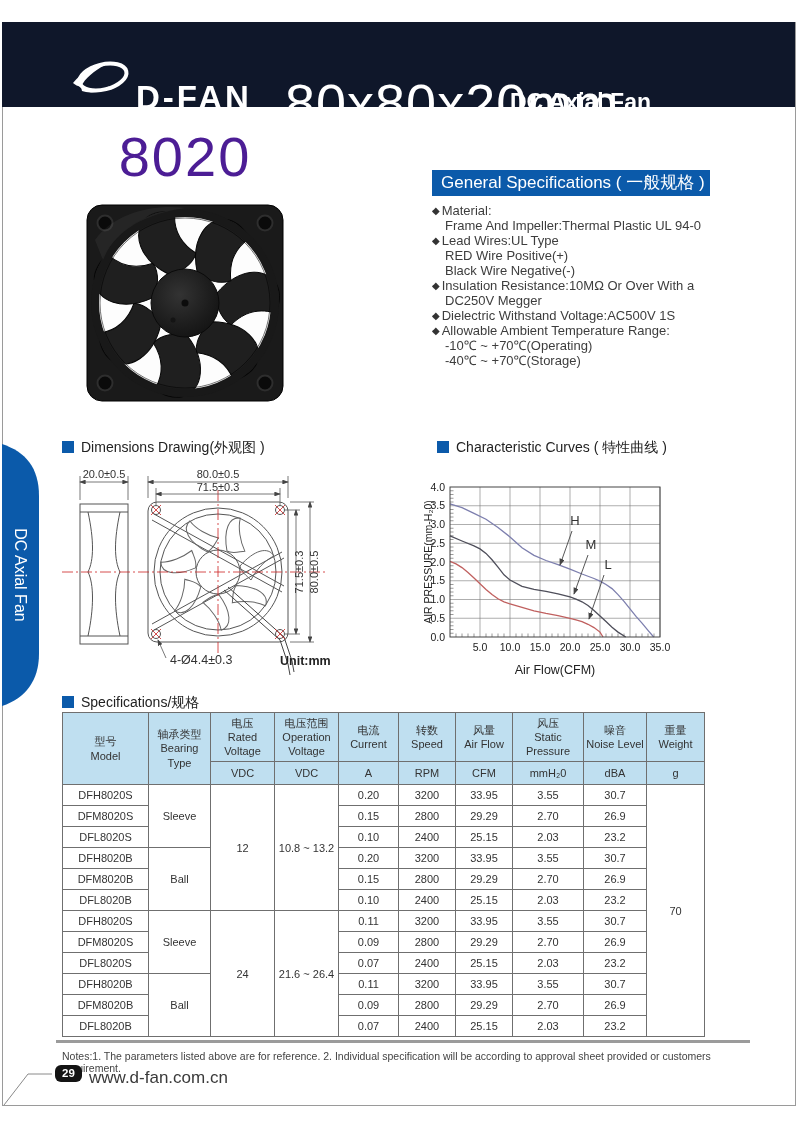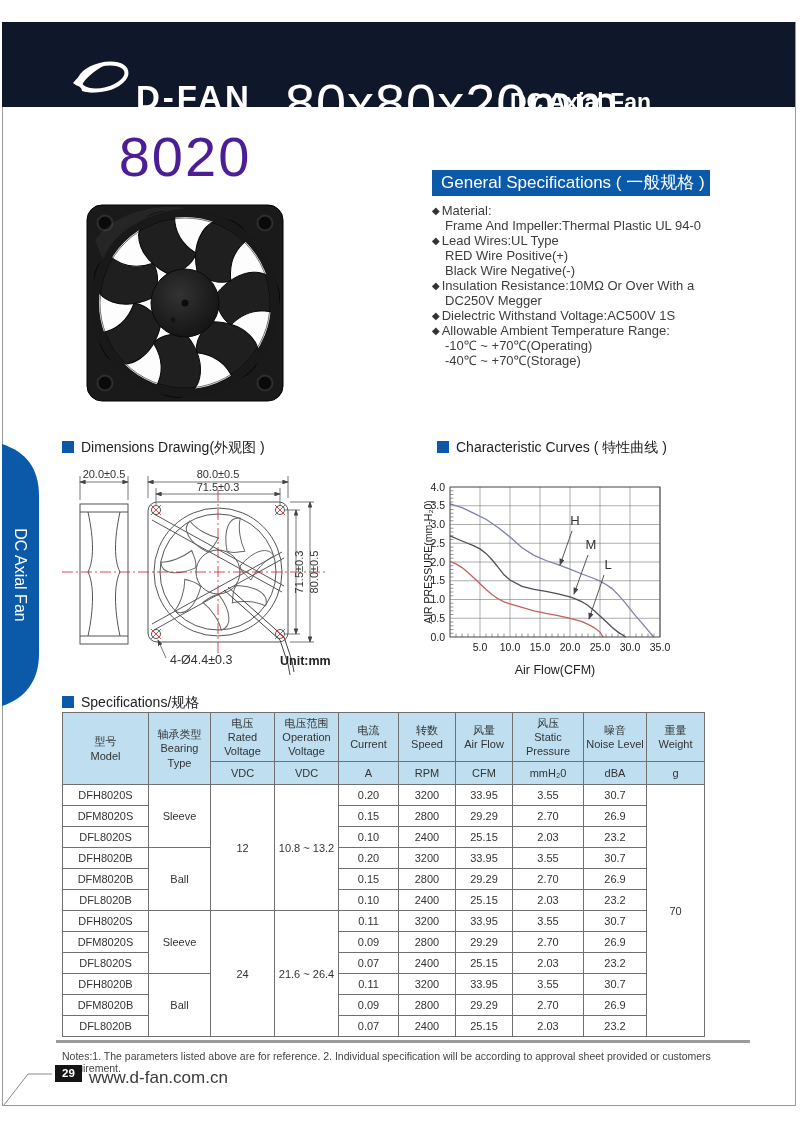--- a/index.html
+++ b/index.html
@@ -25,21 +25,21 @@
   table.spec{position:absolute;left:62px;top:712px;border-collapse:collapse;table-layout:fixed;
              width:642px;font-size:11px;color:#333;}
   table.spec th,table.spec td{border:1px solid #6f6f6f;text-align:center;padding:0;}
   table.spec th{background:#bfdff0;font-weight:normal;line-height:1.3;}
   #thead-row1 th{height:48px;}
   #thead-row2 th{height:22px;}
   table.spec td{height:20px;}
   .sep{position:absolute;left:56px;top:1040px;width:694px;height:3px;background:#9b9b9b;}
   .notes{position:absolute;left:62px;top:1050px;width:700px;font-size:10.5px;color:#444;}
   .badge{position:absolute;left:55px;top:1065px;width:27px;height:17px;background:#141414;color:#fff;
-         font-size:11.5px;font-weight:bold;text-align:center;line-height:17px;}
+         font-size:11.5px;font-weight:bold;text-align:center;line-height:17px;border-radius:6px;}
   .site{position:absolute;left:89px;top:1068px;font-size:17px;color:#3a3a3a;}
   svg text{font-family:"Liberation Sans",sans-serif;}
   .dimtxt{font-size:11px;fill:#333;}
   .grid{stroke:#777;stroke-width:0.6;}
   .tick{stroke:#555;stroke-width:0.6;}
   .tl{font-size:10.5px;fill:#222;}
   .cl{font-size:13px;fill:#333;}
 </style>
 </head>
 <body>

